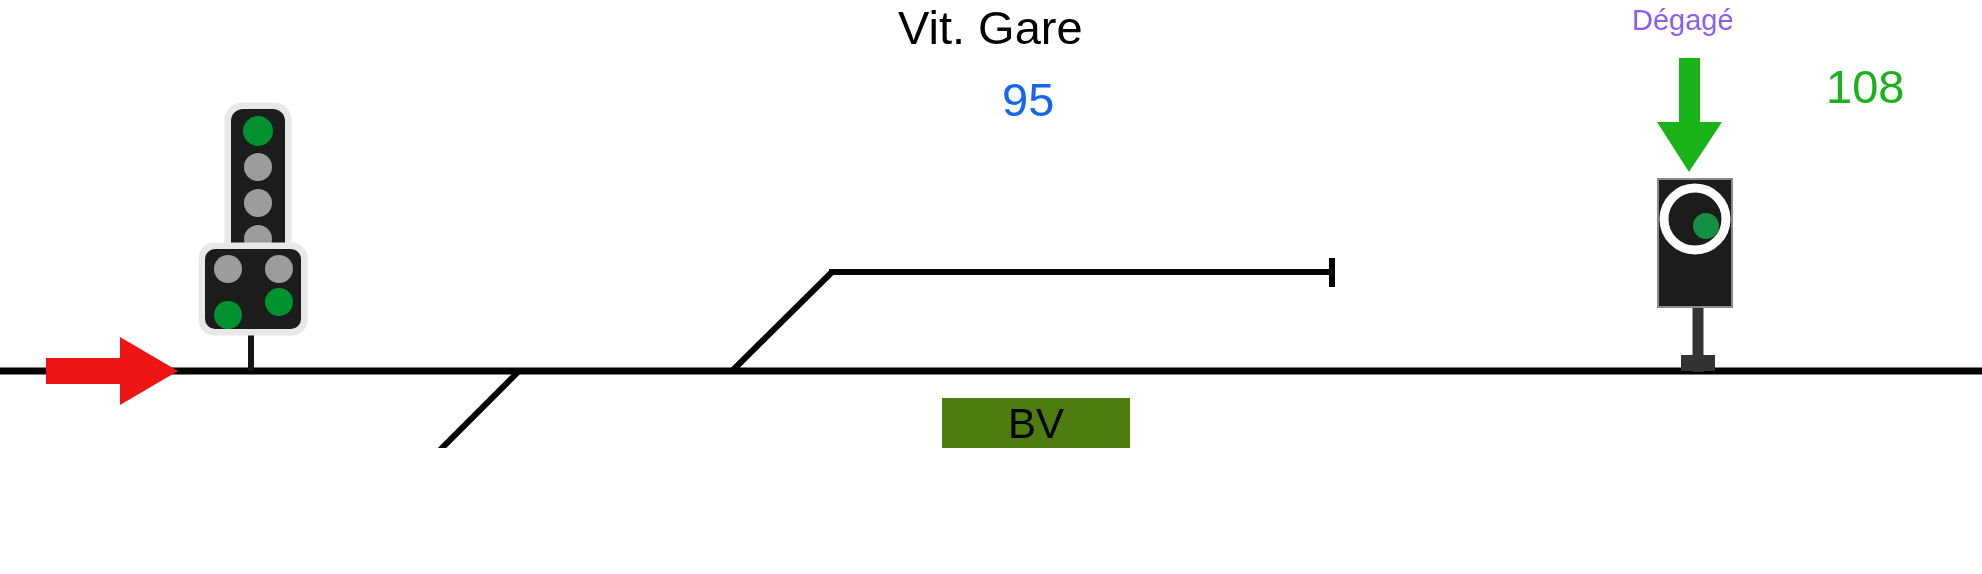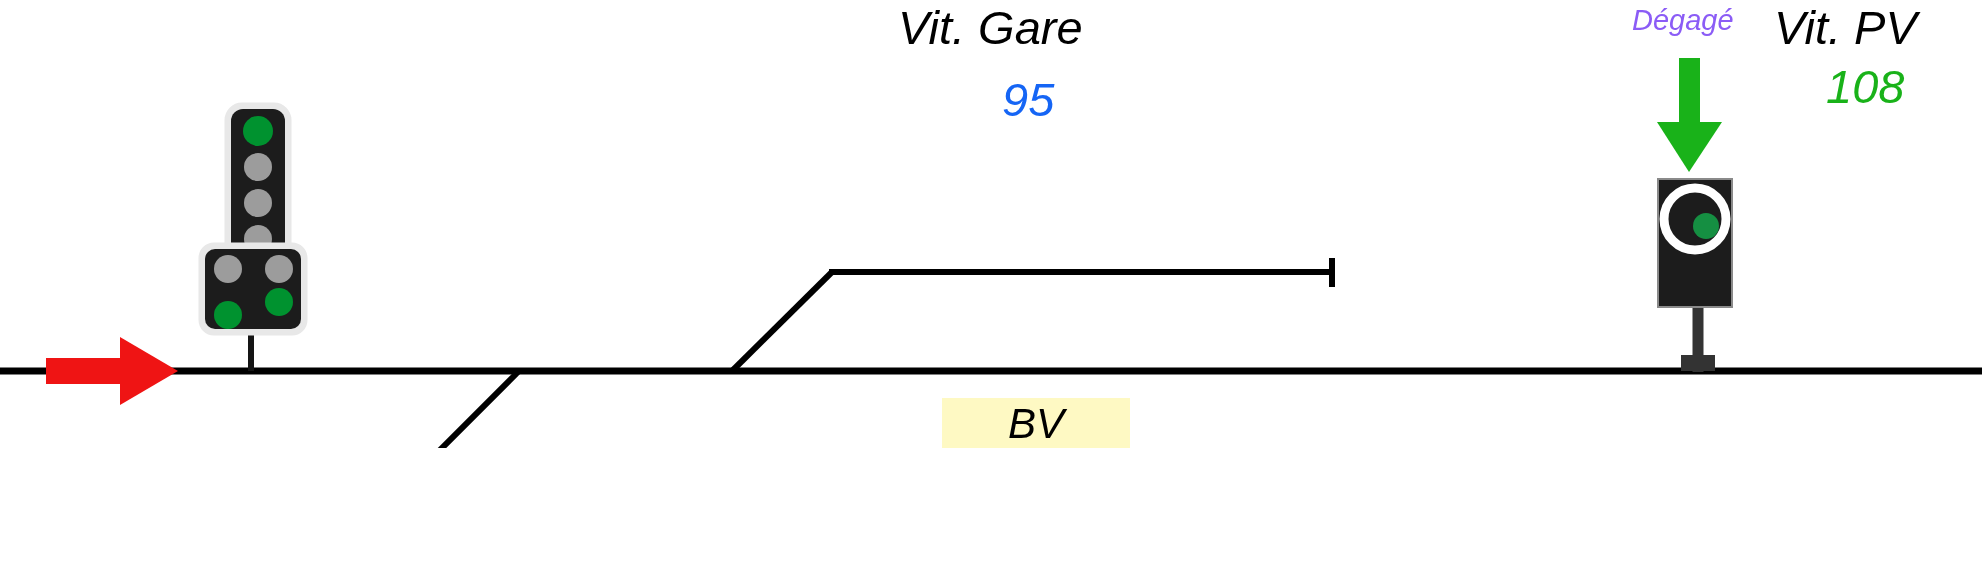--- a/index.html
+++ b/index.html
@@ -10,21 +10,20 @@
   }
   body {
     font-family: "Liberation Sans", sans-serif;
   }
   #stage {
     position: relative;
     width: 1982px;
     height: 448px;
     background: #ffffff;
     overflow: hidden;
-    font-style: italic;
   }
   #svg-layer {
     position: absolute;
     left: 0;
     top: 0;
     width: 1982px;
     height: 574px;
   }
   .lbl {
     position: absolute;
@@ -62,21 +61,21 @@
     top: 63px;
     font-size: 47px;
     color: #19b219;
   }
   #bv-box {
     position: absolute;
     left: 942px;
     top: 398px;
     width: 188px;
     height: 52px;
-    background: #fef9c3;
+    background: #4d7c0f;
   }
   #bv-label {
     position: absolute;
     left: 0;
     top: 0;
     width: 188px;
     height: 52px;
     display: flex;
     align-items: center;
     justify-content: center;
@@ -146,21 +145,20 @@
     </g>
 
   </svg>
 
   <div class="lbl" id="vit-gare-title">Vit. Gare</div>
 
   <div class="lbl" id="vit-gare-value">95</div>
 
   <div class="lbl" id="degage-label">Dégagé</div>
 
-  <div class="lbl" id="vit-pv-title">Vit. PV</div>
 
   <div class="lbl" id="vit-pv-value">108</div>
 
   <div id="bv-box">
     <div id="bv-label">BV</div>
   </div>
 
 </div>
 
 </body></html>

